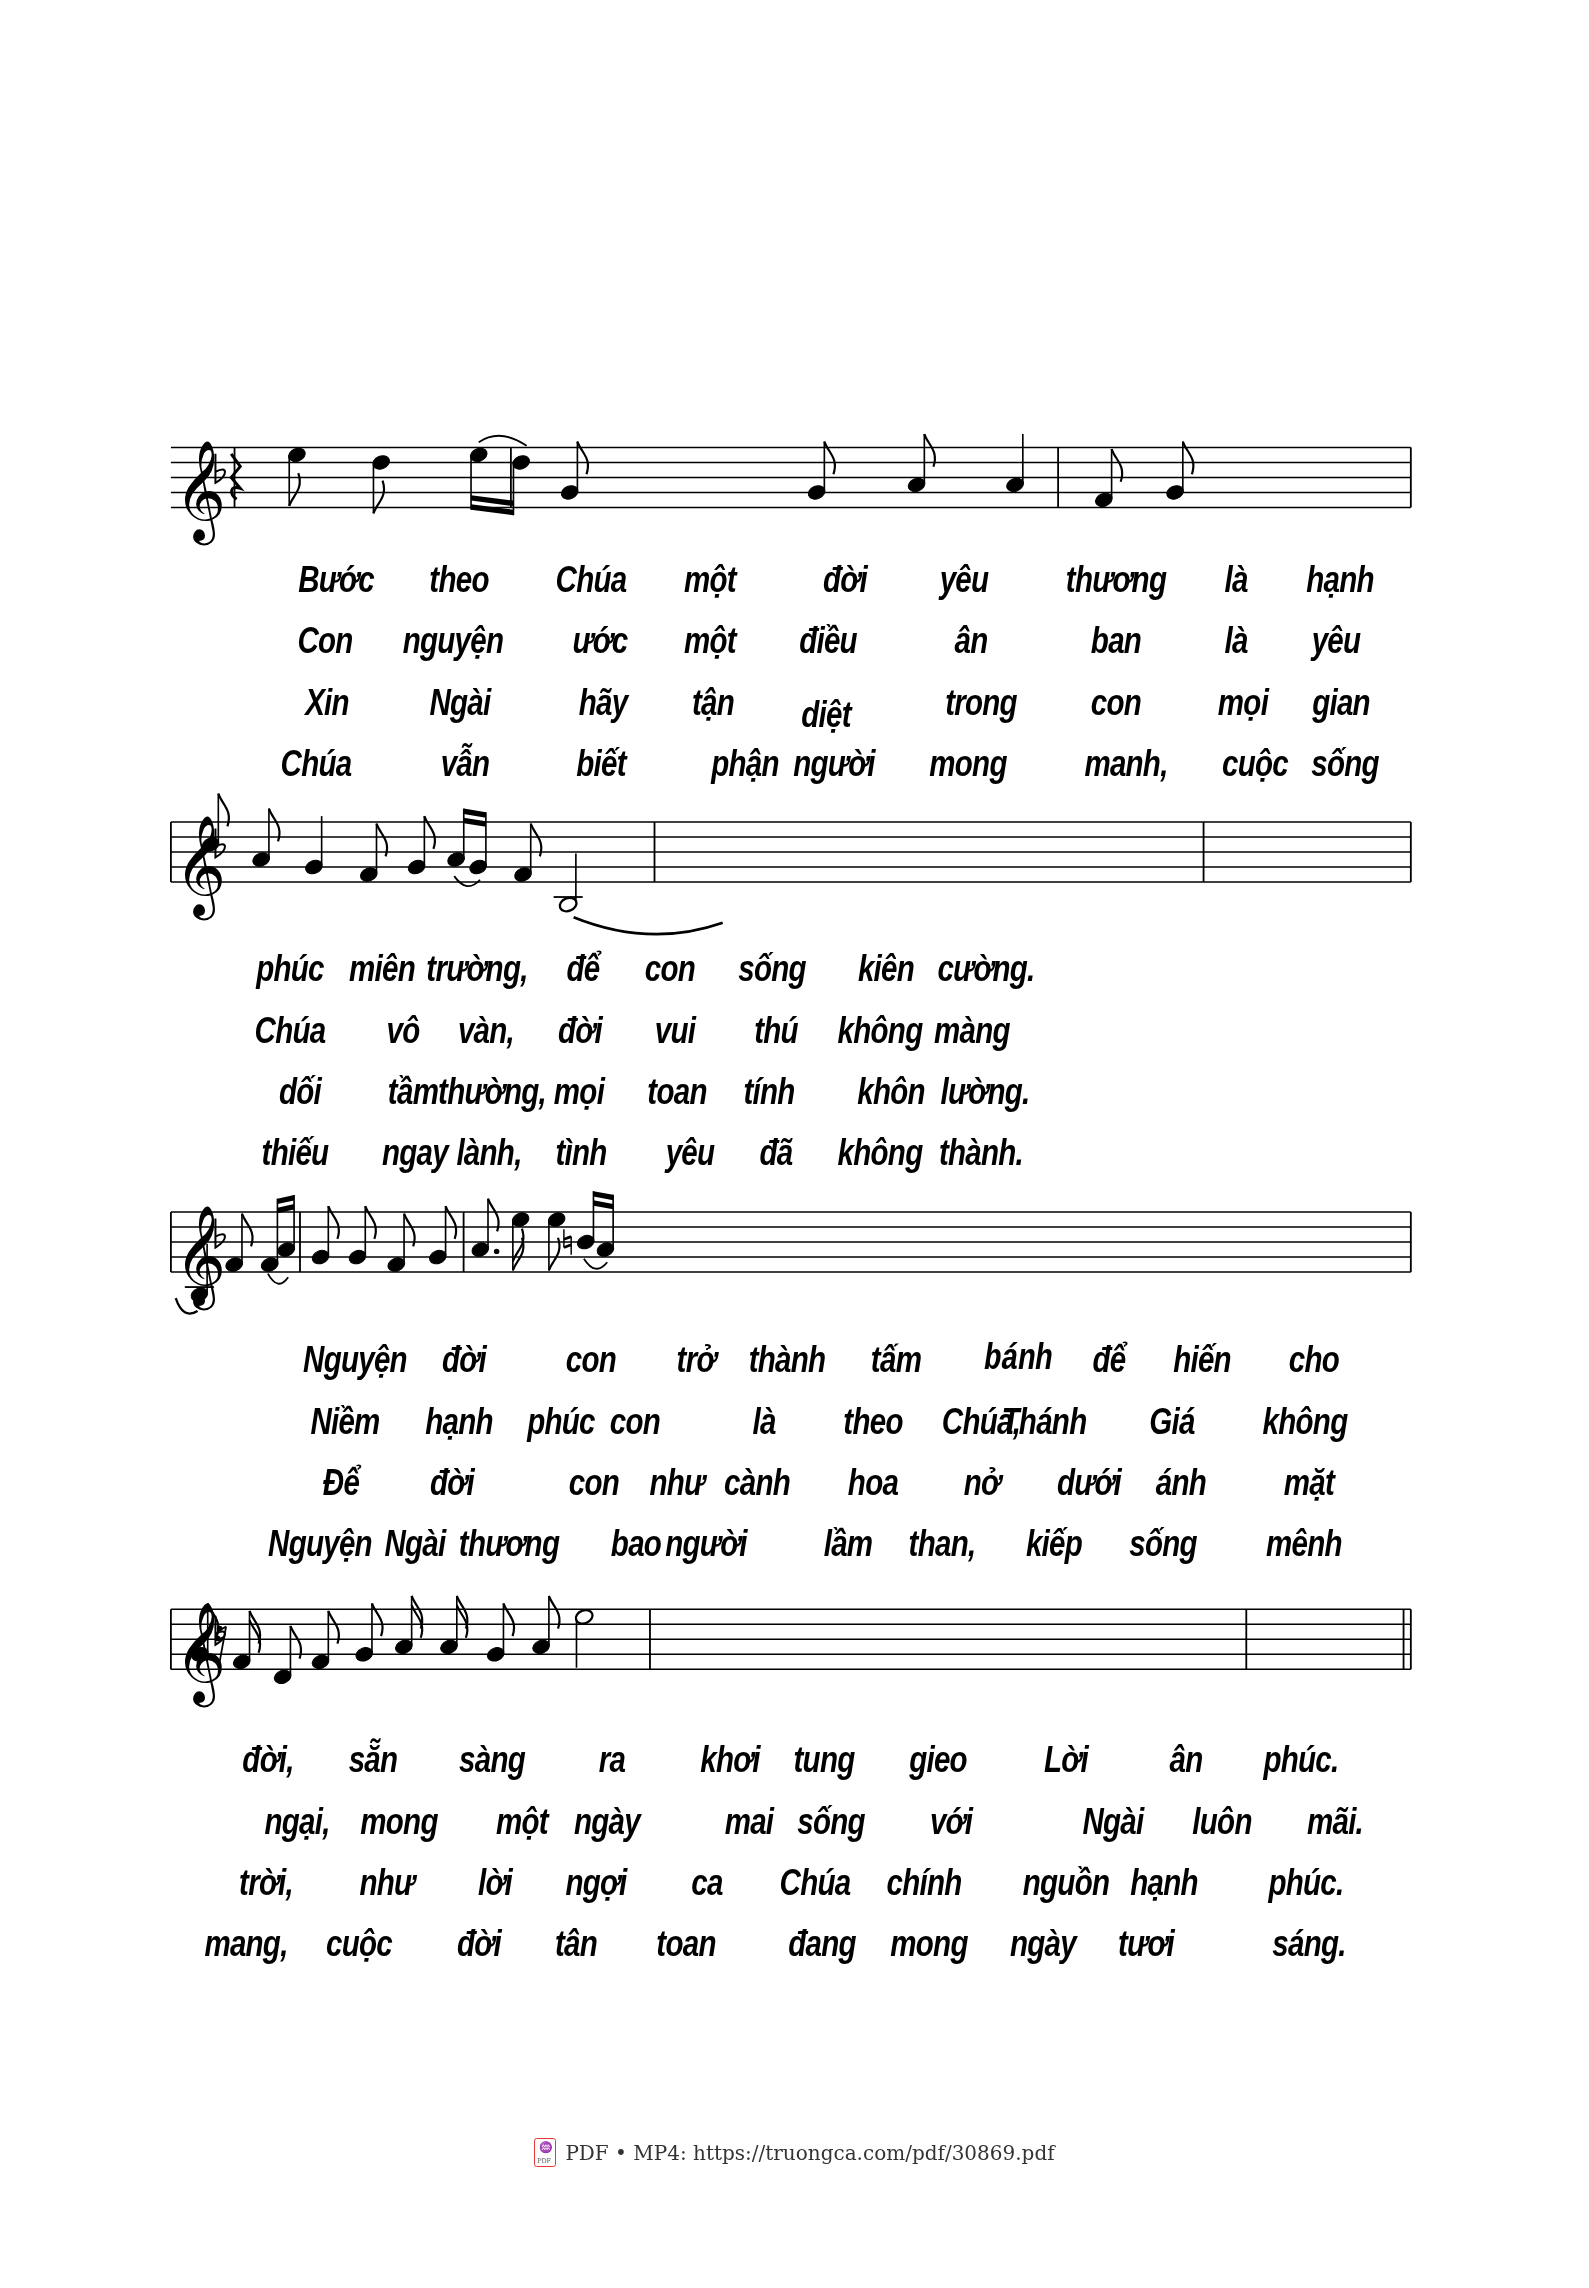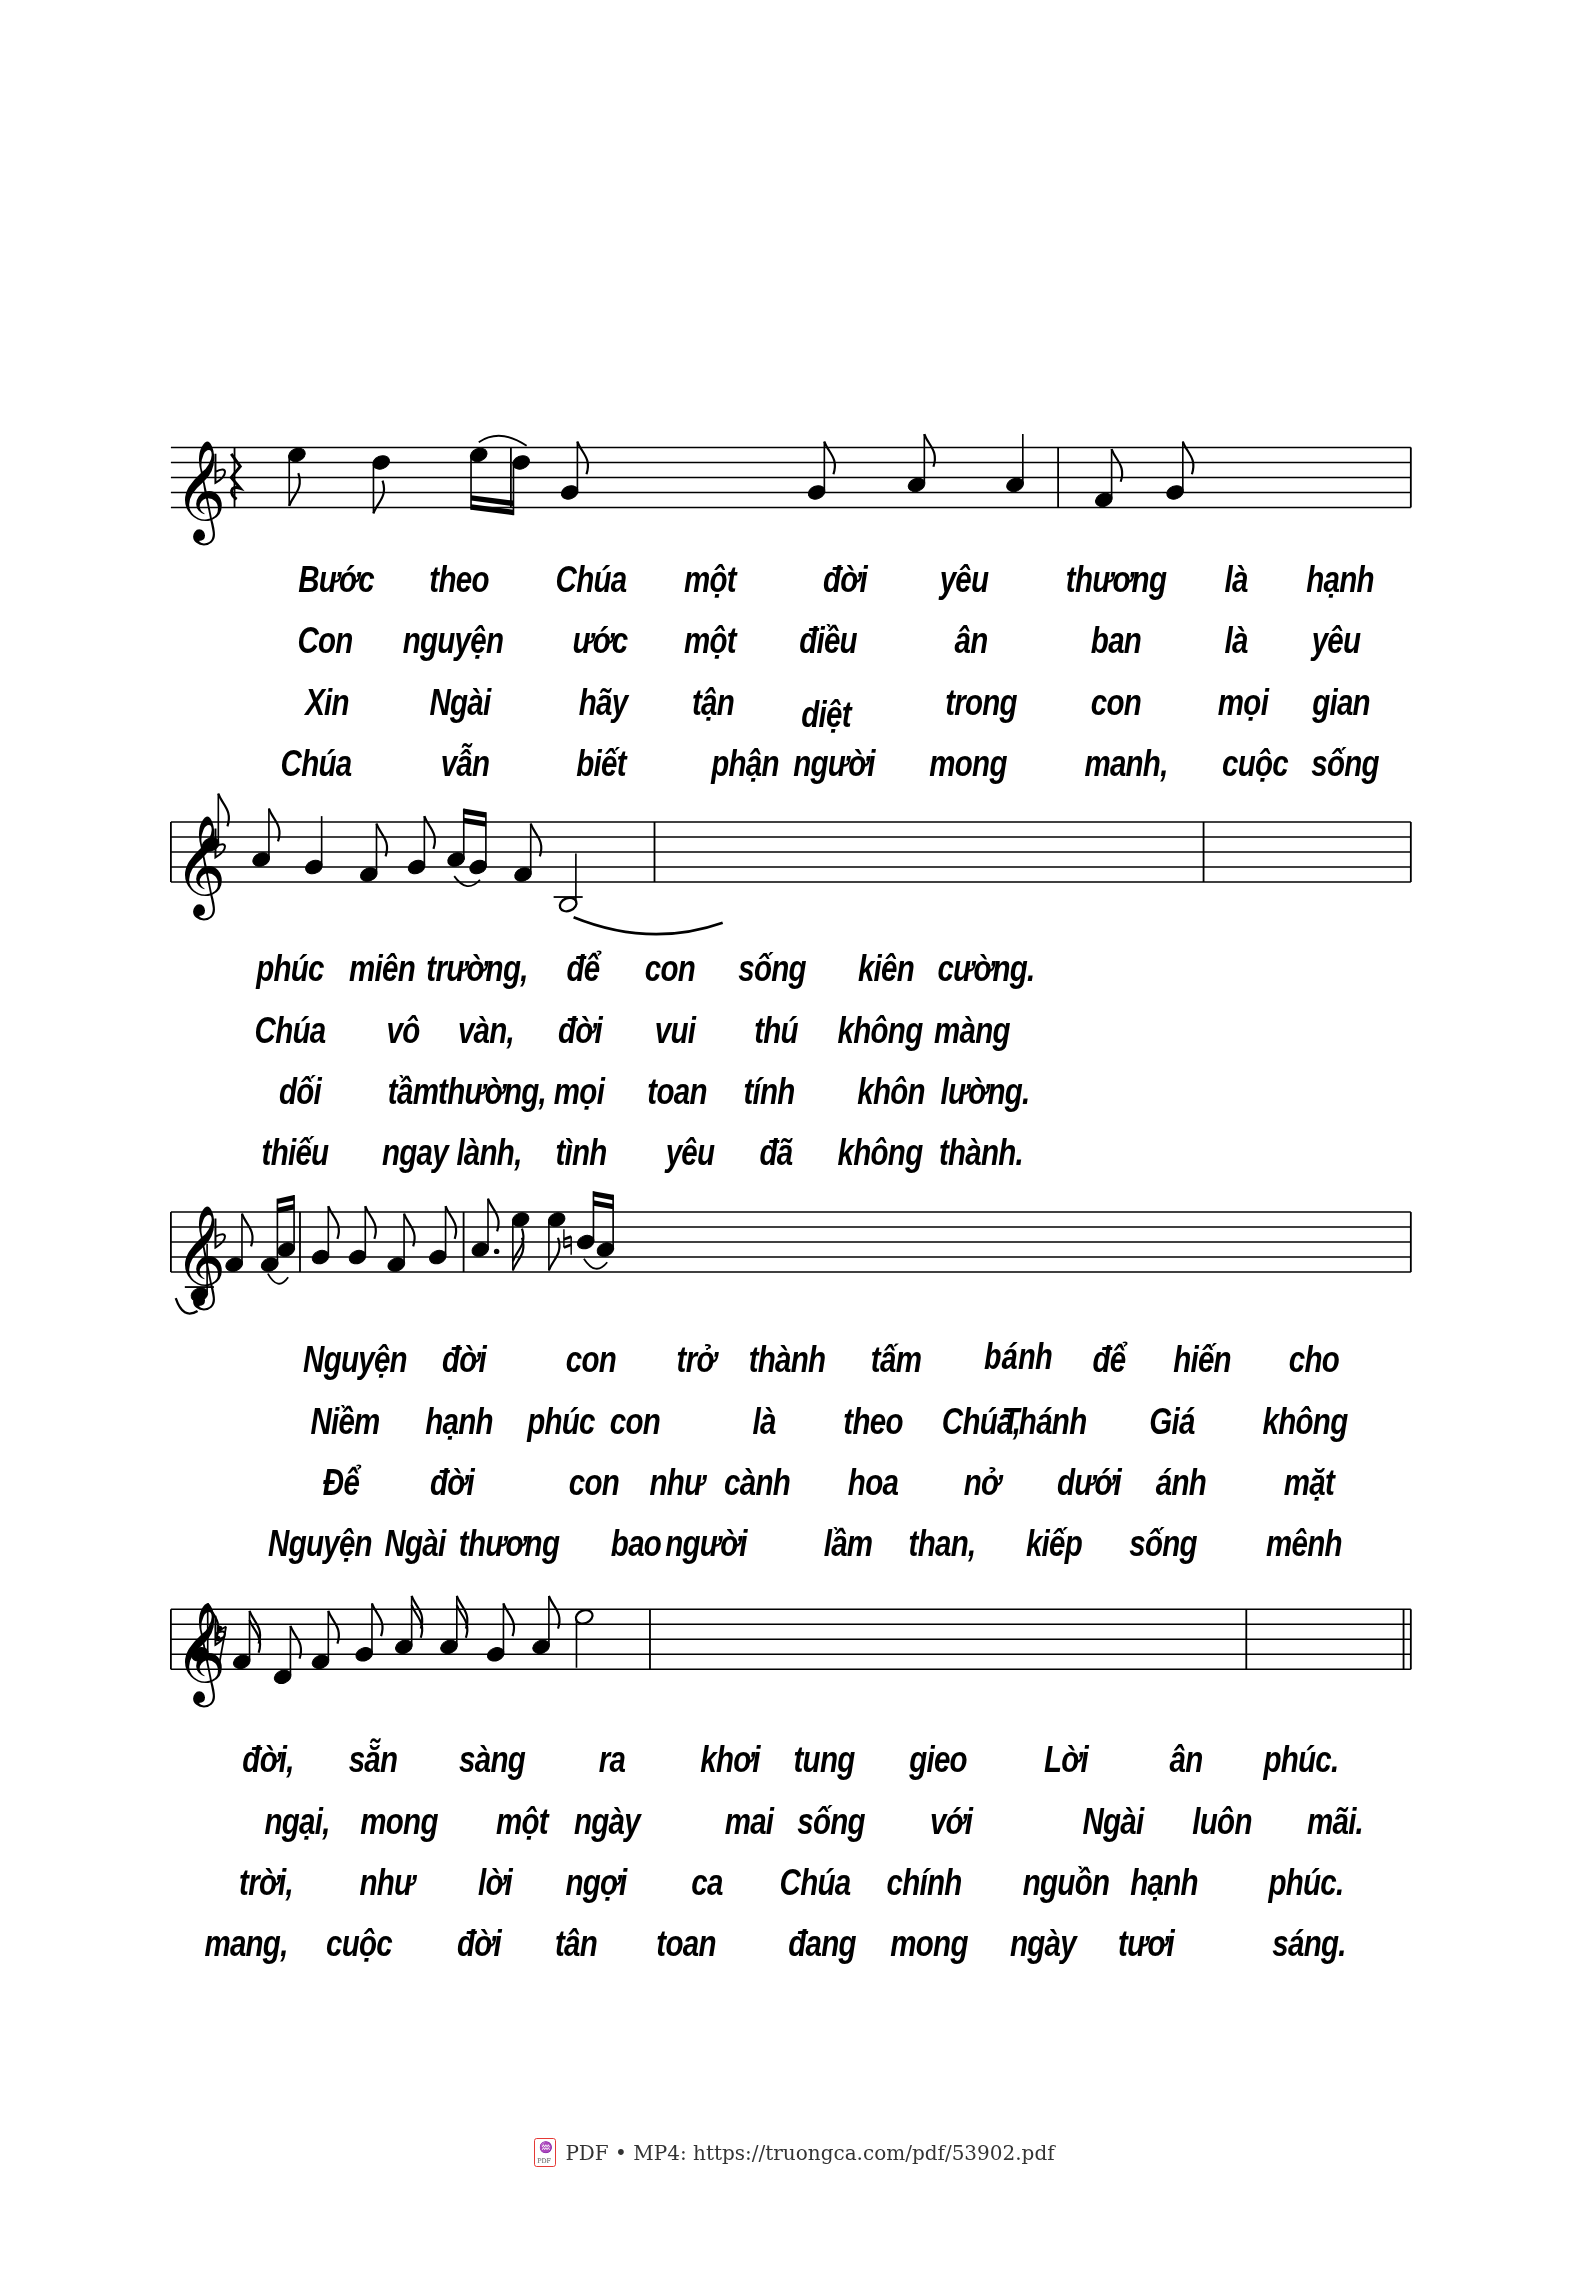--- a/index.html
+++ b/index.html
@@ -510,15 +510,15 @@
         <div class="syl" style="left: 822px;"><span>đang</span></div>
         <div class="syl" style="left: 929px;"><span>mong</span></div>
         <div class="syl" style="left: 1043px;"><span>ngày</span></div>
         <div class="syl" style="left: 1146px;"><span>tươi</span></div>
         <div class="syl" style="left: 1309px;"><span>sáng.</span></div>
       </div>
     </div>
 </div>
 
 <div class="footer">
-  <span class="pdf-icon"></span><span class="txt">PDF • MP4: https://truongca.com/pdf/53902.pdf</span>
+  <span class="pdf-icon"></span><span class="txt">PDF • MP4: https://truongca.com/pdf/30869.pdf</span>
 </div>
 
 
 </body></html>

